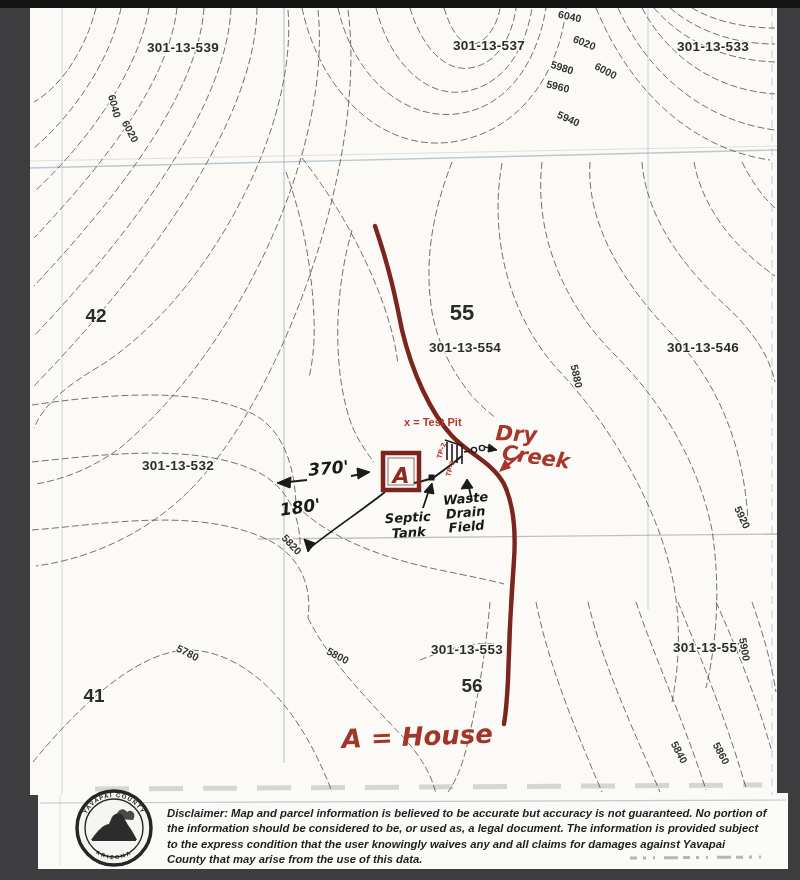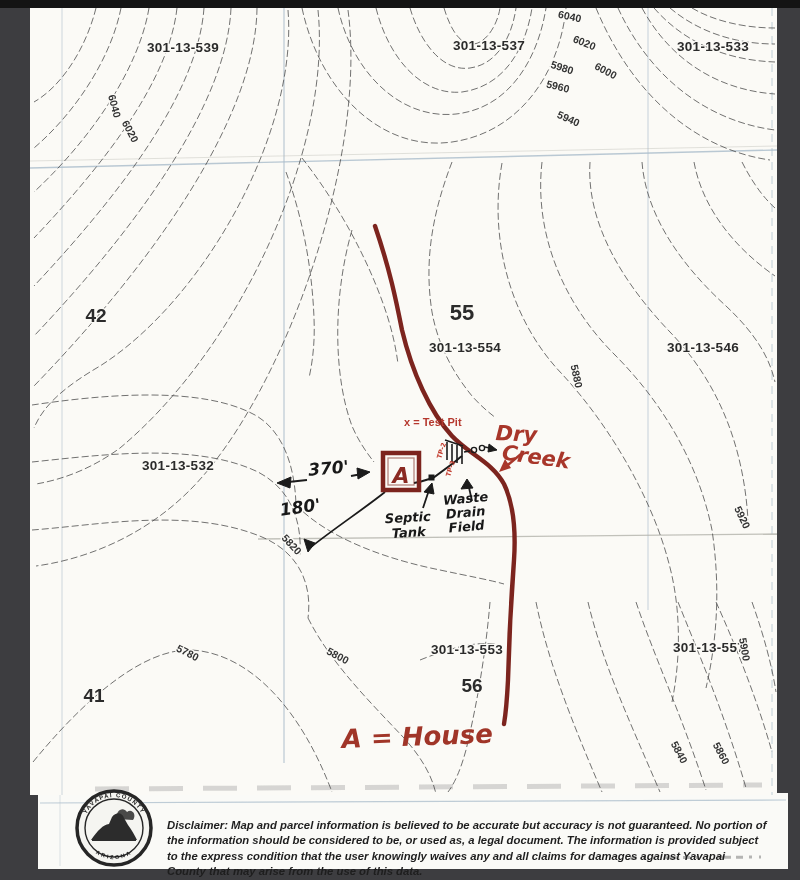--- a/index.html
+++ b/index.html
@@ -20,21 +20,21 @@
   .hblack-sm{font:italic 700 13px "DejaVu Sans",sans-serif;fill:#181818;}
   .hred{font:italic 700 21px "DejaVu Sans",sans-serif;fill:#a8362a;}
   .hred-big{font:italic 700 26px "DejaVu Sans",sans-serif;fill:#a03528;}
   .hred-marker{font:italic 700 22px "DejaVu Sans",sans-serif;fill:#8a2a22;}
   .rprint{font:700 11px "Liberation Sans",sans-serif;fill:#b5382e;}
   .tp{font:700 6.5px "DejaVu Sans",sans-serif;fill:#c0392b;}
   .contour{fill:none;stroke:#464646;stroke-width:.9;stroke-dasharray:7 3;opacity:.85;}
   .sealtxt{font:700 6px "Liberation Sans",sans-serif;fill:#1d1d1d;letter-spacing:1.2px;}
   
   .disclaimer{position:absolute;left:167px;top:806px;width:600px;
-     font:italic 600 11.3px/1.37 "Liberation Sans",sans-serif;color:#1e1e1e;margin-top:12px;}
+     font:italic 600 11.3px/1.37 "Liberation Sans",sans-serif;color:#1e1e1e;}
   .watermark{position:absolute;left:6px;top:820px;
      font:700 30px "Liberation Sans",sans-serif;color:#c9c9c6;opacity:.82;
      letter-spacing:2px;text-shadow:0 0 2px #6b6b6b;}
 </style>
 </head>
 <body>
 
 <div class="canvas">
 <svg width="800" height="880" viewBox="0 0 800 880">
 

